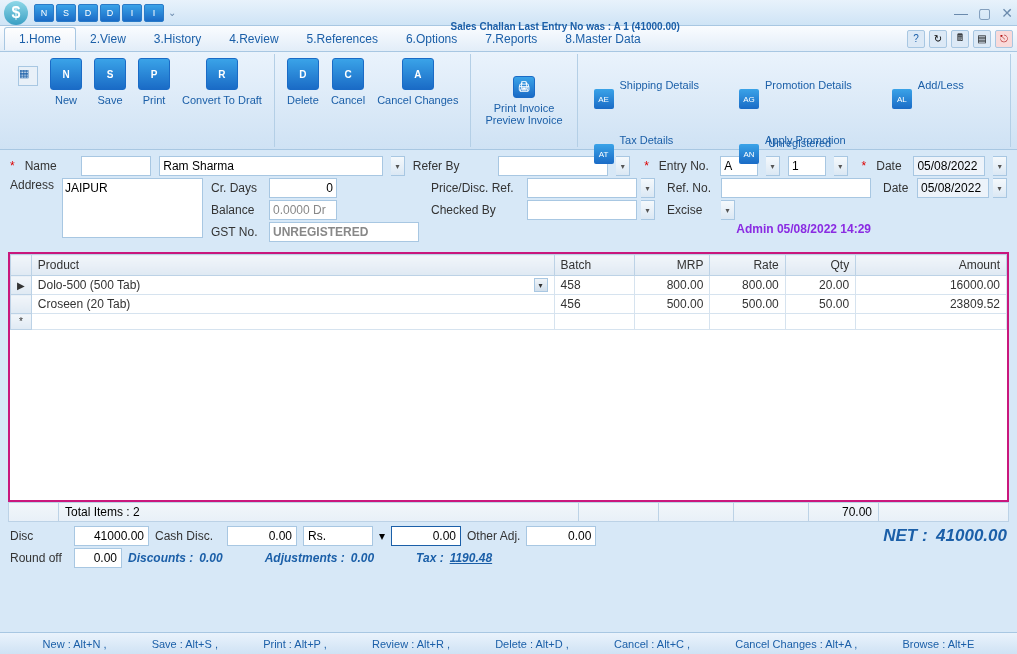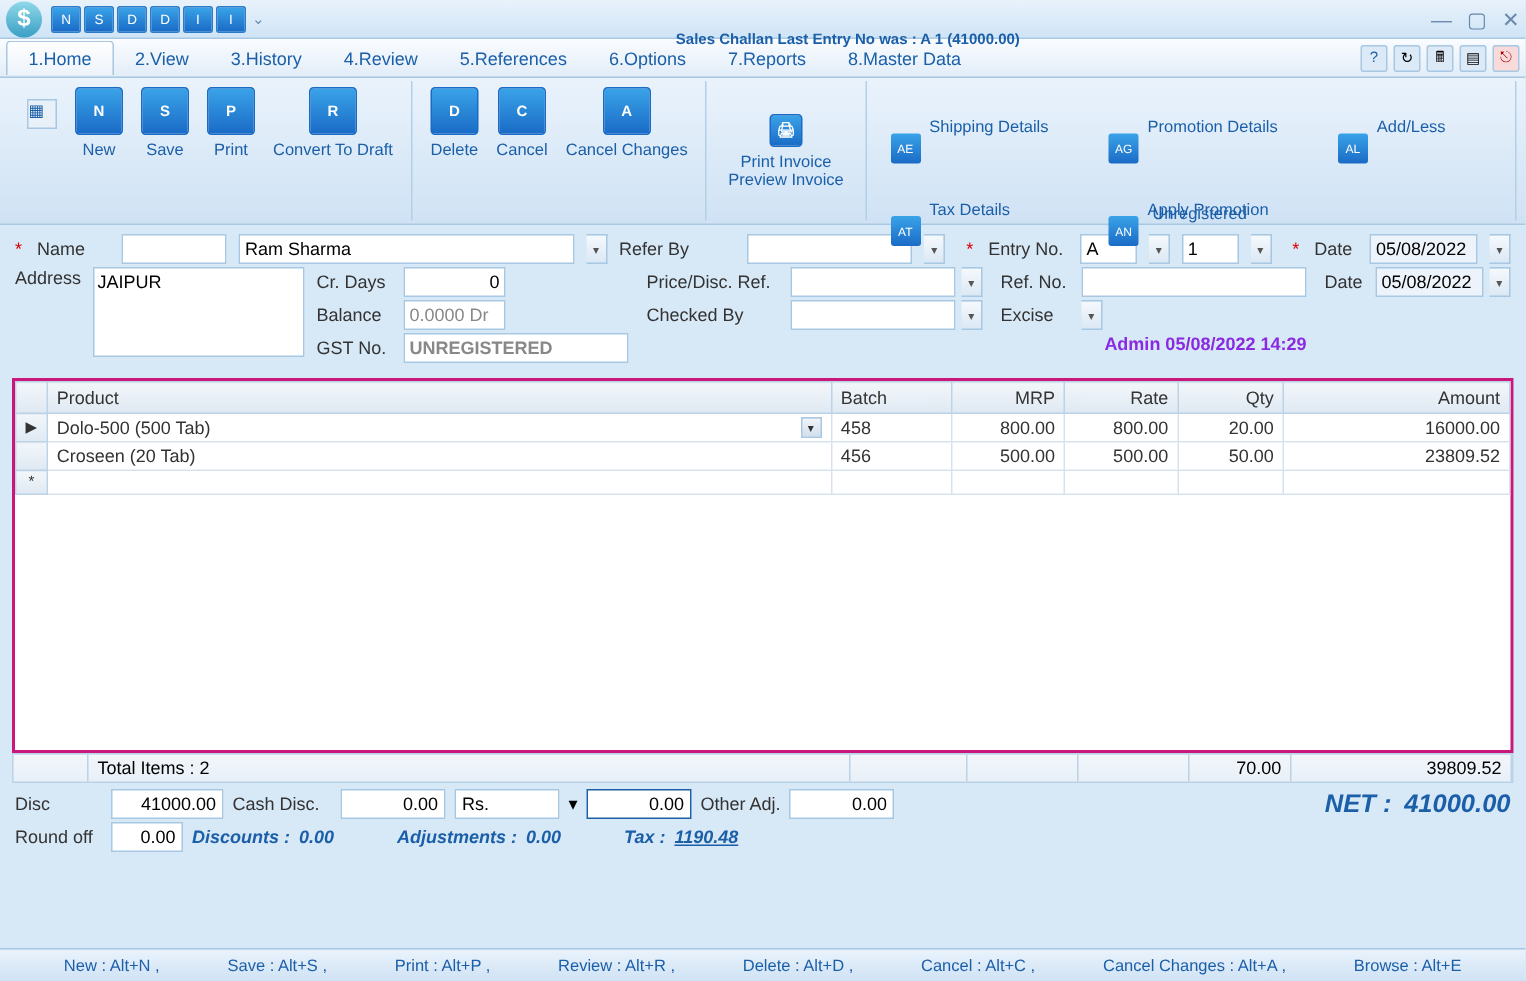--- a/index.html
+++ b/index.html
@@ -295,21 +295,20 @@
   </table>
 </div>
 
 <div class="totals-row">
   <div class="cell" style="width:14px"></div>
   <div class="cell" style="width:520px">Total Items : 2</div>
   <div class="cell" style="width:80px"></div>
   <div class="cell" style="width:75px"></div>
   <div class="cell" style="width:75px"></div>
   <div class="cell num" style="width:70px;text-align:right">70.00</div>
-  <div class="cell num" style="width:150px;text-align:right">39809.52</div>
 </div>
 
 <div class="footer-calc">
   <div class="r1">
     <span class="lbl" style="width:58px">Disc</span>
     <input class="ro-input" style="width: 75px;" value="41000.00">
     <span class="lbl" style="width:66px">Cash Disc.</span>
     <input style="width: 70px;" value="0.00">
     <input style="width: 70px; text-align: left;" value="Rs.">
       <div class="dd-btn">▾</div>

